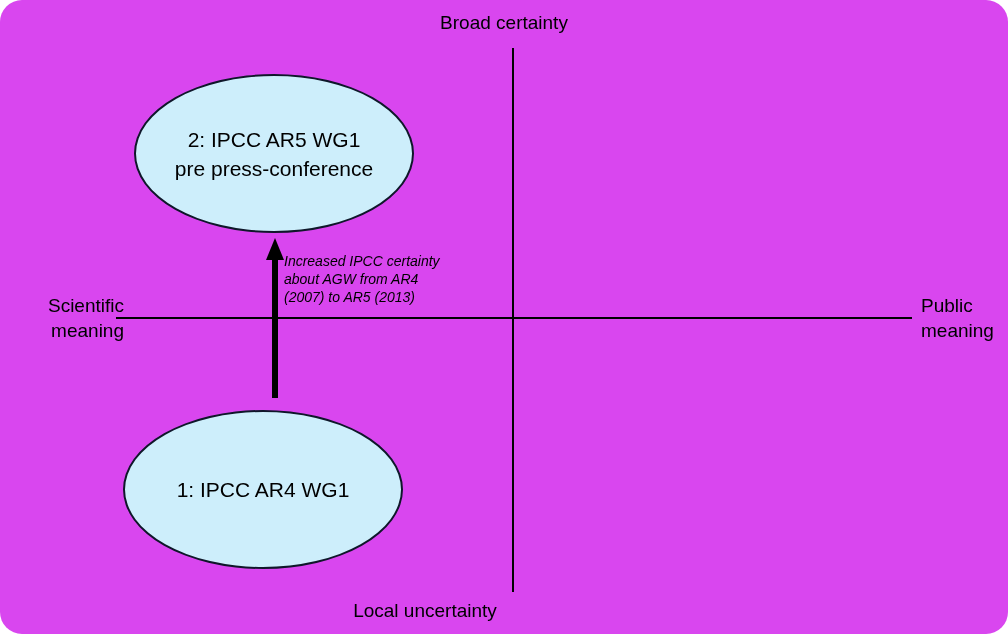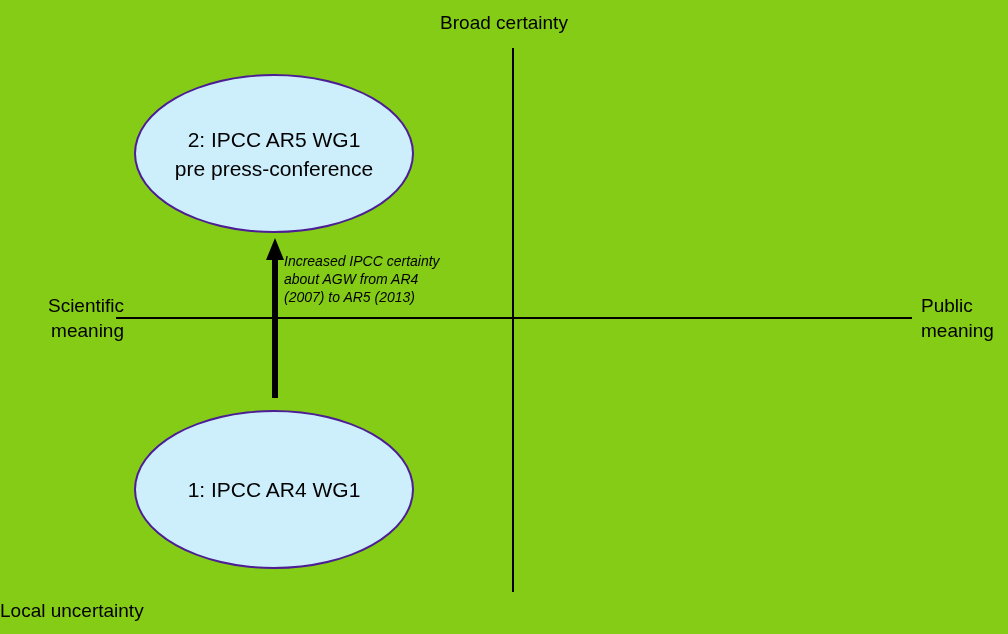--- a/index.html
+++ b/index.html
@@ -8,22 +8,23 @@
     background: #ffffff;
   }
   body {
     font-family: "Liberation Sans", sans-serif;
     color: #000000;
   }
   #canvas {
     position: relative;
     width: 1008px;
     height: 634px;
-    background: #84cc16;
+    background: #d946ef;
     overflow: hidden;
+    border-radius: 22px;
   }
   .axis-svg {
     position: absolute;
     left: 0;
     top: 0;
     width: 1008px;
     height: 634px;
   }
   .axis-label {
     position: absolute;
@@ -35,57 +36,58 @@
   #label-top {
     left: 0;
     top: 10px;
     width: 1008px;
     text-align: center;
   }
   #label-bottom {
     left: 0;
     top: 598px;
     width: 824px;
-    text-align: left;
+    text-align: center;
+    padding-left: 13px;
   }
   #label-left {
     left: 14px;
     top: 293px;
     width: 110px;
     text-align: right;
   }
   #label-right {
     left: 921px;
     top: 293px;
     width: 100px;
     text-align: left;
   }
   .node {
     position: absolute;
     width: 280px;
     height: 159px;
-    border: 2px solid #4c1d95;
+    border: 2px solid #0f172a;
     border-radius: 50%;
     background: #cdeefb;
     box-sizing: border-box;
     display: flex;
     align-items: center;
     justify-content: center;
     text-align: center;
     font-size: 21px;
     line-height: 29px;
     white-space: pre-line;
     color: #000000;
   }
   #node-ar5 {
     left: 134px;
     top: 74px;
   }
   #node-ar4 {
-    left: 134px;
+    left: 123px;
     top: 410px;
   }
   #arrow-annotation {
     position: absolute;
     left: 284px;
     top: 252px;
     width: 220px;
     font-size: 14px;
     line-height: 18px;
     font-style: italic;

